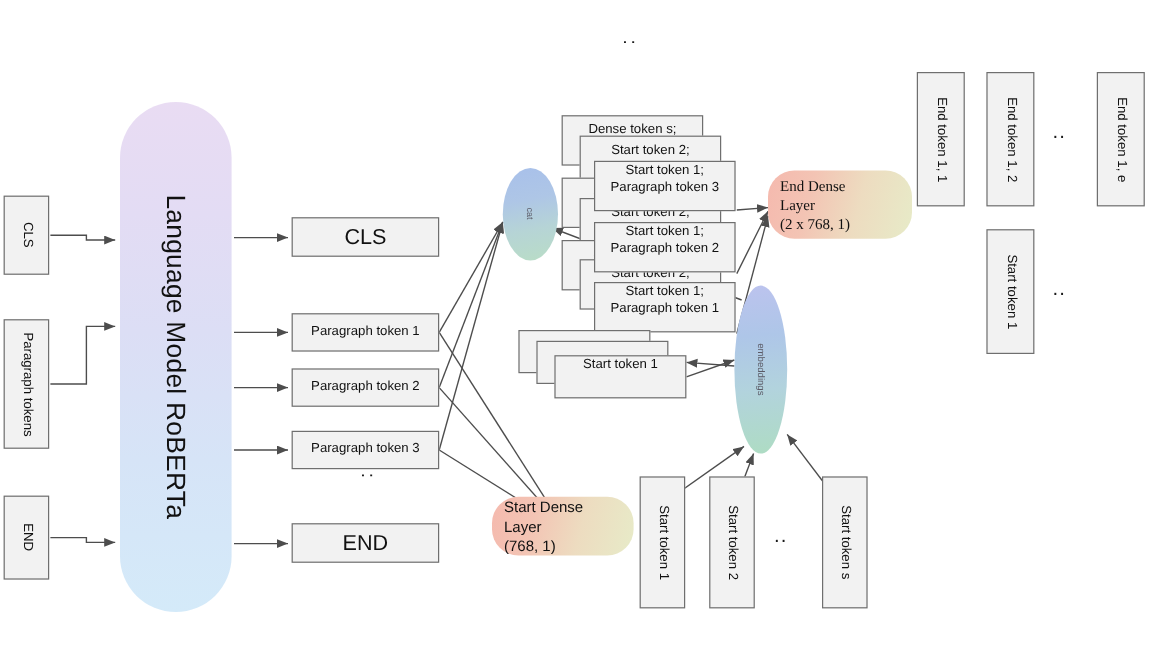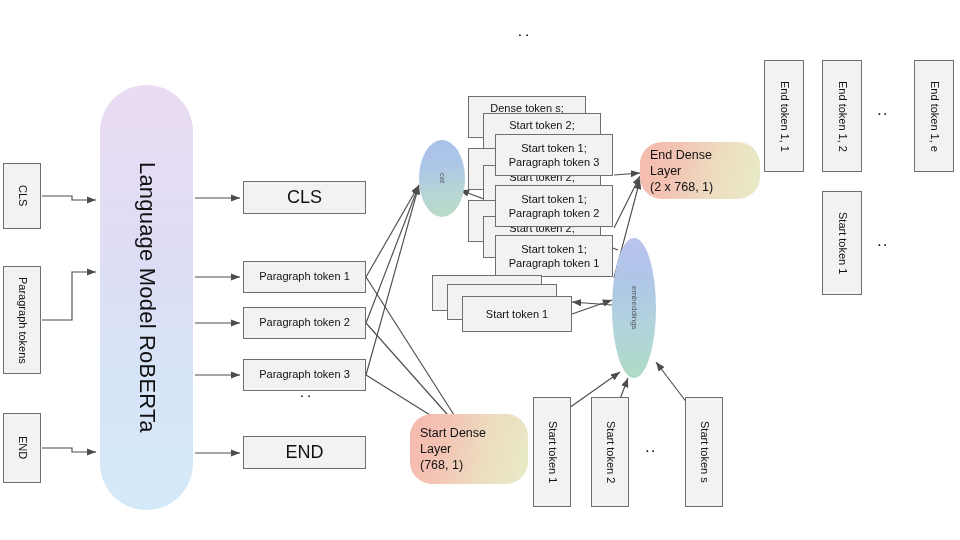--- a/index.html
+++ b/index.html
@@ -22,21 +22,21 @@
   .vert{writing-mode:vertical-rl;text-orientation:mixed;}
   .big{font-size:18px;}
   .med{font-size:11px;}
 
   
   .card{
     position:absolute;
     background:#f2f2f2;
     border:1.6px solid #6f6f6f;
     box-sizing:border-box;
-    display:flex;align-items:center;justify-content:center;
+    display:flex;justify-content:center;
     text-align:center;font-size:11px;line-height:1.3;color:#111;
     white-space:pre-line;
   }
 
   
   #lm{
     position:absolute;
     left:100px;top:85px;width:93px;height:425px;
     border-radius:47px;
     background:linear-gradient(180deg,#e9dcf3 0%,#e3dcf4 22%,#dcdef5 45%,#d6e4f7 70%,#d4eaf9 100%);
@@ -210,26 +210,26 @@
   <div class="card" style="left:432px;top:275px;width:110px;height:36px;"></div>
   <div class="card" style="left:447px;top:284px;width:110px;height:36px;"></div>
   <div class="card" style="left:462px;top:296px;width:110px;height:36px;">
     <span>Start token 1</span>
   </div>
 
   <div class="ellipse" id="emb-ellipse">
     <span>embeddings</span>
   </div>
 
-  <div class="pill" style="left:640px;top:142px;width:120px;height:57px;">
+  <div class="pill" style="left:640px;top:142px;width:120px;height:57px;font-family:Liberation Serif, serif;">
     <span>End Dense
 Layer
 (2 x 768, 1)</span>
   </div>
-  <div class="pill" style="left:410px;top:414px;width:118px;height:70px;">
+  <div class="pill" style="left:410px;top:414px;width:118px;height:49px;">
     <span>Start Dense
 Layer
 (768, 1)</span>
   </div>
 
   <div class="box vert med" style="left:764px;top:60px;width:40px;height:112px;">
     <span>End token 1, 1</span>
   </div>
   <div class="box vert med" style="left:822px;top:60px;width:40px;height:112px;">
     <span>End token 1, 2</span>

